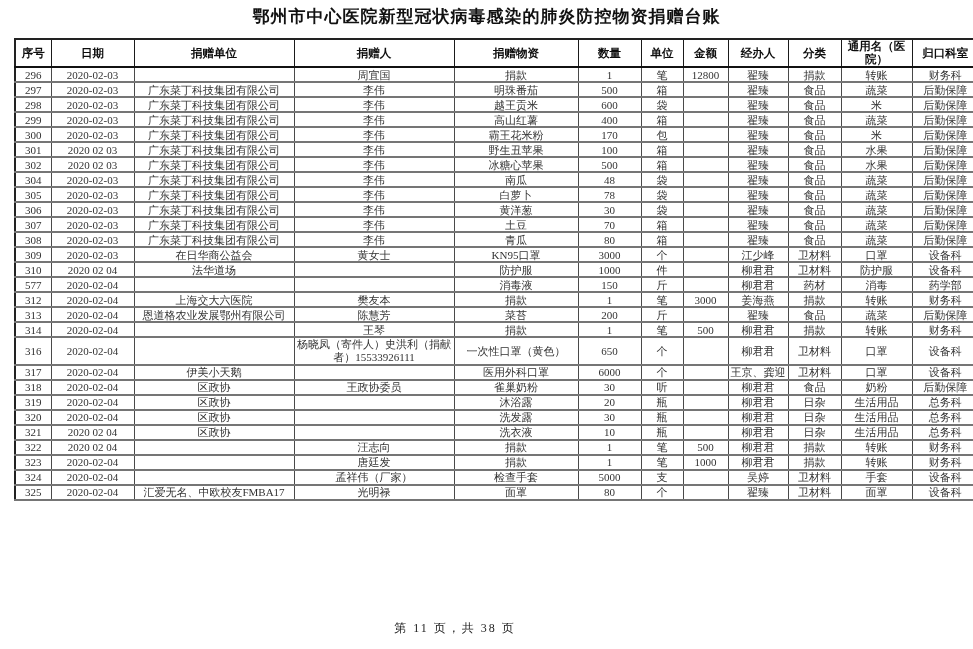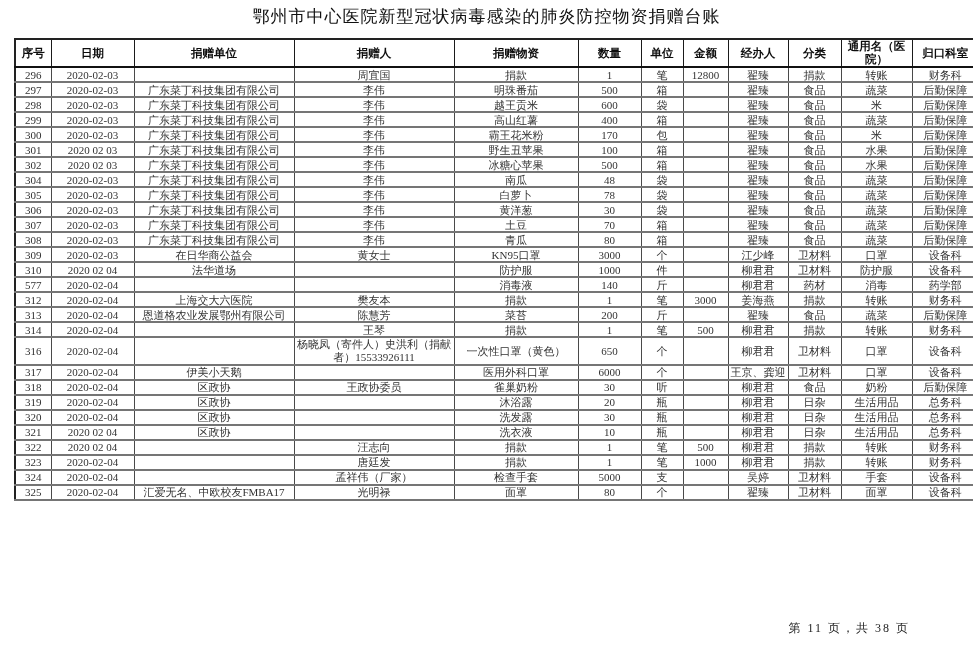--- a/index.html
+++ b/index.html
@@ -9,21 +9,21 @@
     font-family: "Liberation Serif", "DejaVu Serif", serif;
     color: #2b2b2b;
     position: relative;
     overflow: hidden;
   }
   .page-title {
     position: absolute;
     top: 5px; left: 0; width: 973px;
     text-align: center;
     font-size: 17px;
-    font-weight: normal;
+    font-weight: bold;
     letter-spacing: 1px;
     color: #111;
   }
   table.ledger {
     position: absolute;
     left: 14px; top: 38px;
     width: 964px;
     border-collapse: collapse;
     table-layout: fixed;
     border: 2px solid #222;
@@ -50,21 +50,21 @@
     background: #fff;
   }
   table.ledger tbody td { height: 13px; color: #333; }
   tr.h2x td { height: 28px; margin-left: 18px; }
   tr.h6x td { height: 89px; }
   td.nowrap { white-space: nowrap; overflow: visible; }
   td.wrap { word-break: break-all; }
   .page-footer {
     position: absolute;
     top: 620px; left: 0; width: 910px;
-    text-align: right;
+    text-align: center;
     font-size: 12px;
     color: #222;
     letter-spacing: 2px;
   }
 </style>
 </head>
 <body>
 
 <div class="page-title">鄂州市中心医院新型冠状病毒感染的肺炎防控物资捐赠台账</div>
 
@@ -295,21 +295,21 @@
         <td>卫材料</td>
         <td>防护服</td>
         <td>设备科</td>
       </tr>
       <tr>
         <td>577</td>
         <td>2020-02-04</td>
         <td class="wrap"></td>
         <td class="wrap"></td>
         <td>消毒液</td>
-        <td>140</td>
+        <td>150</td>
         <td>斤</td>
         <td></td>
         <td class="nowrap">柳君君</td>
         <td>药材</td>
         <td>消毒</td>
         <td>药学部</td>
       </tr>
       <tr>
         <td>312</td>
         <td>2020-02-04</td>

